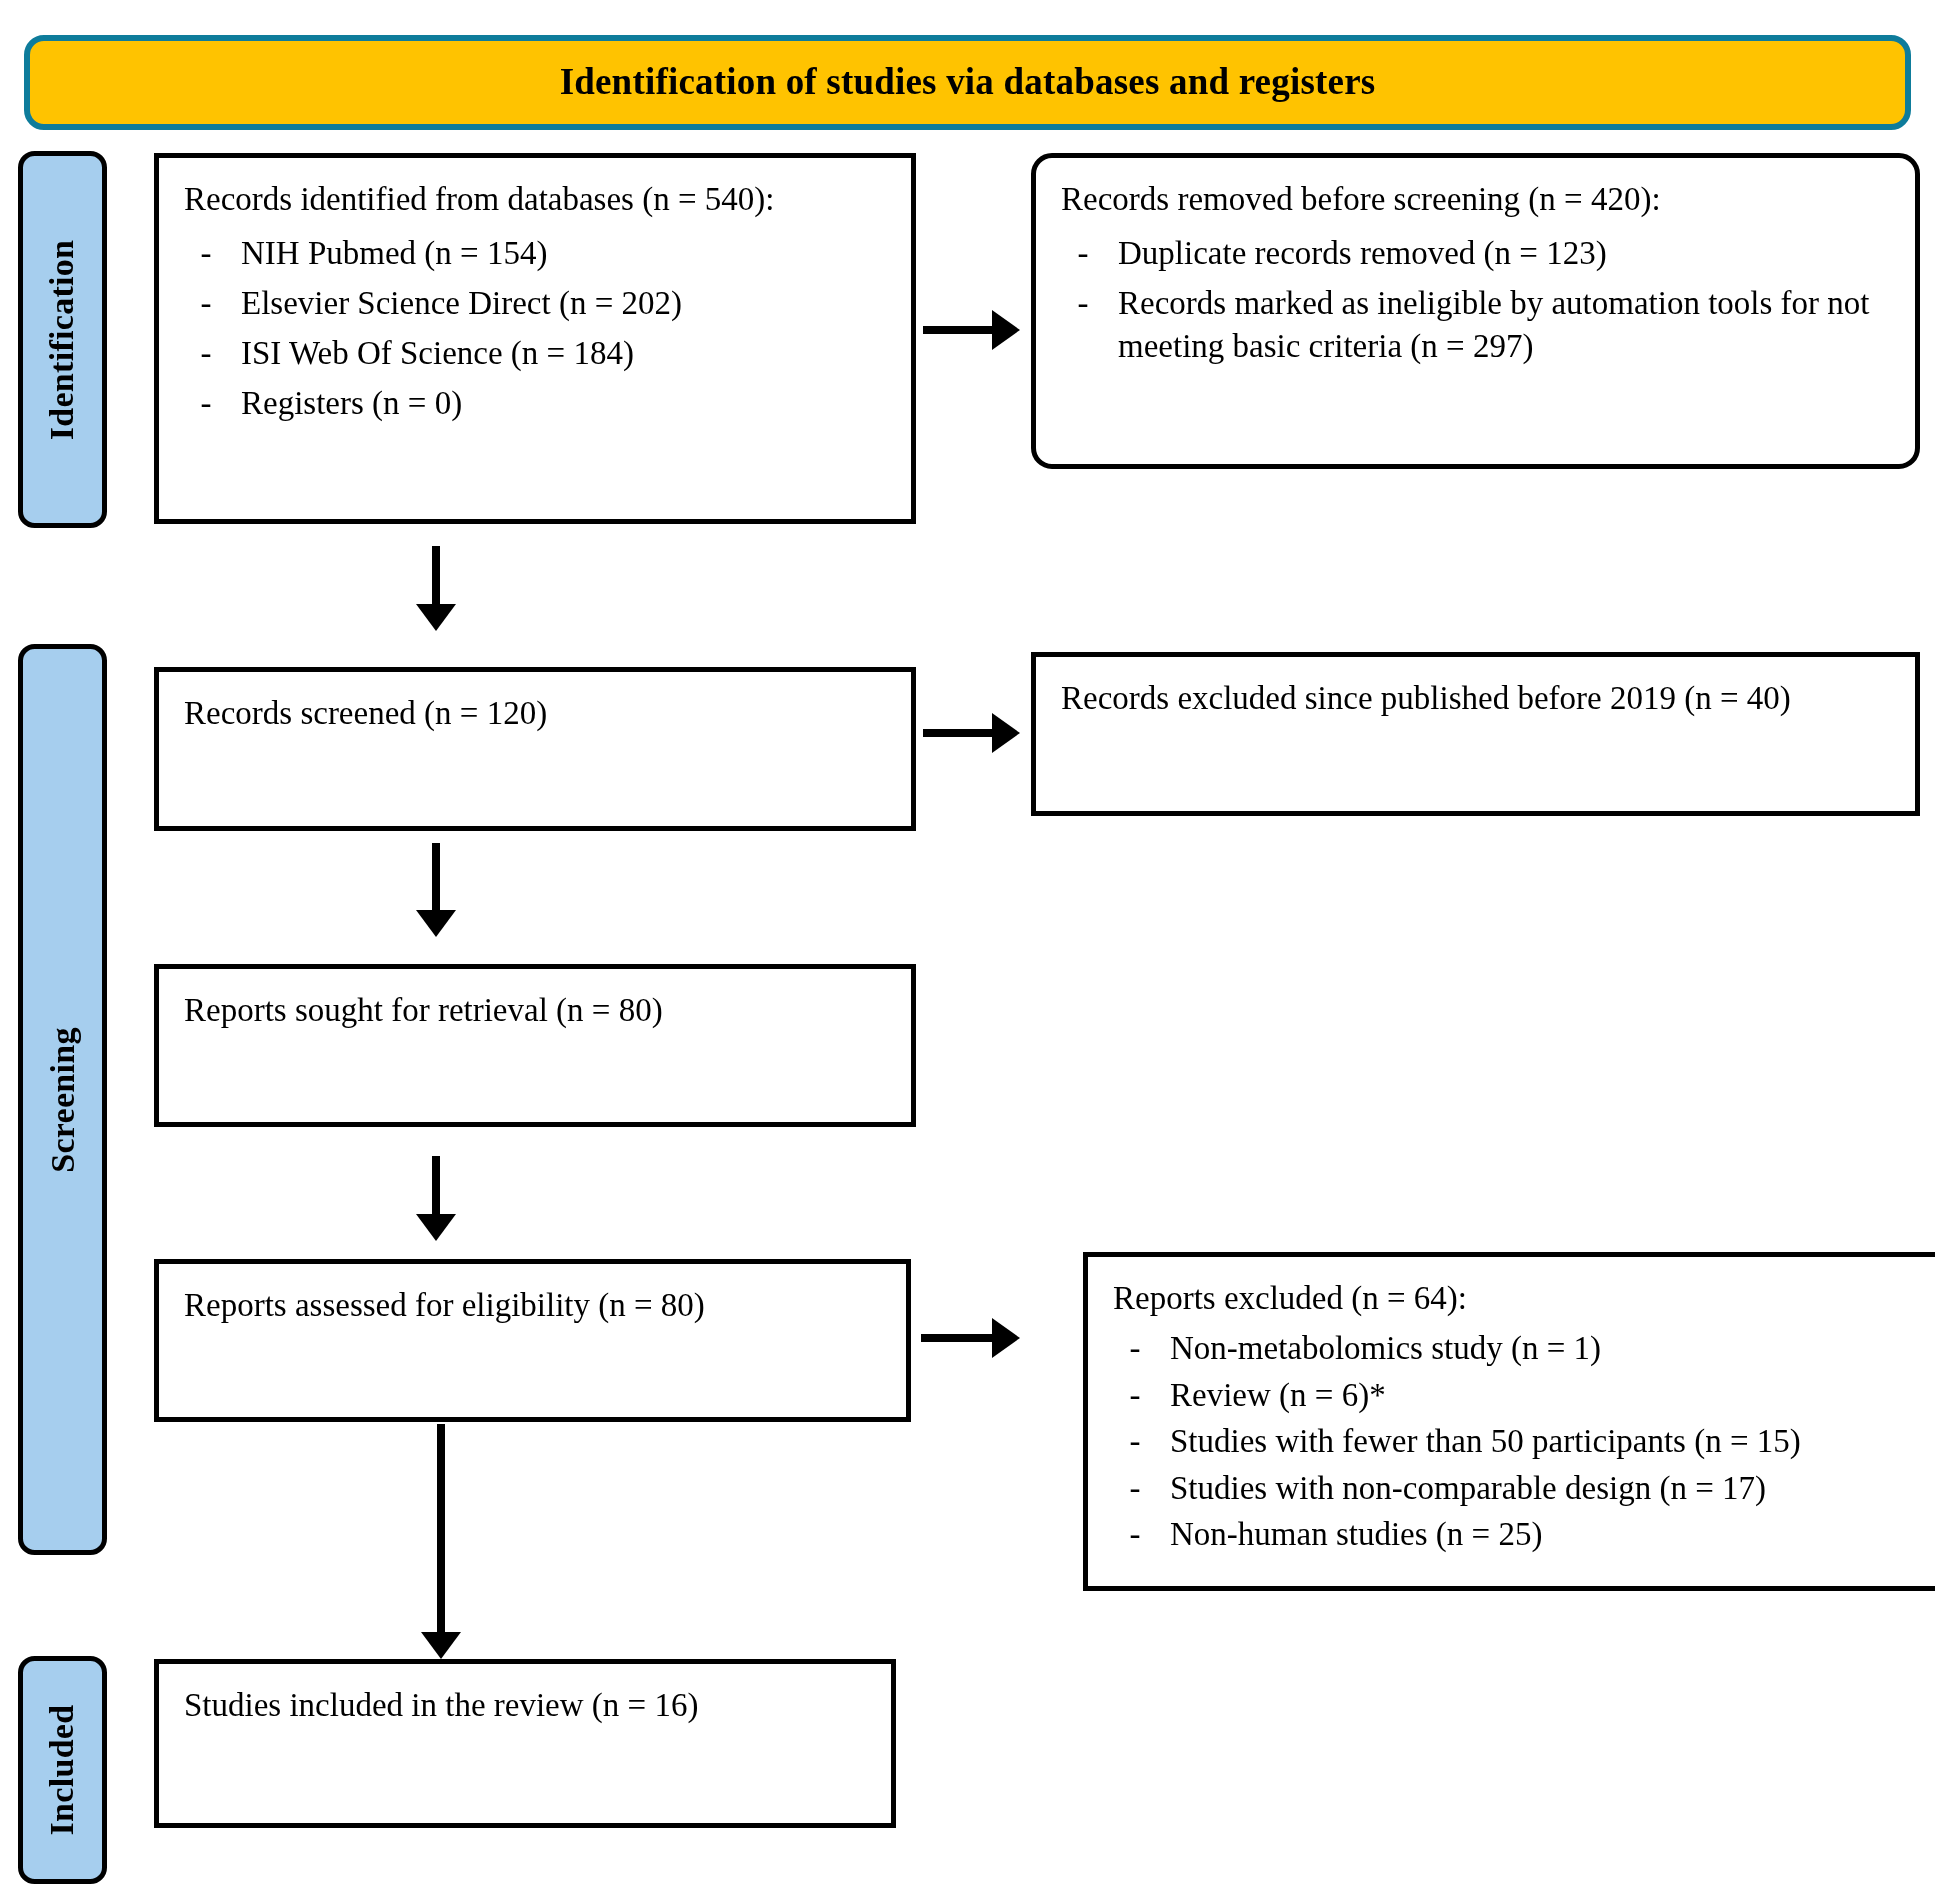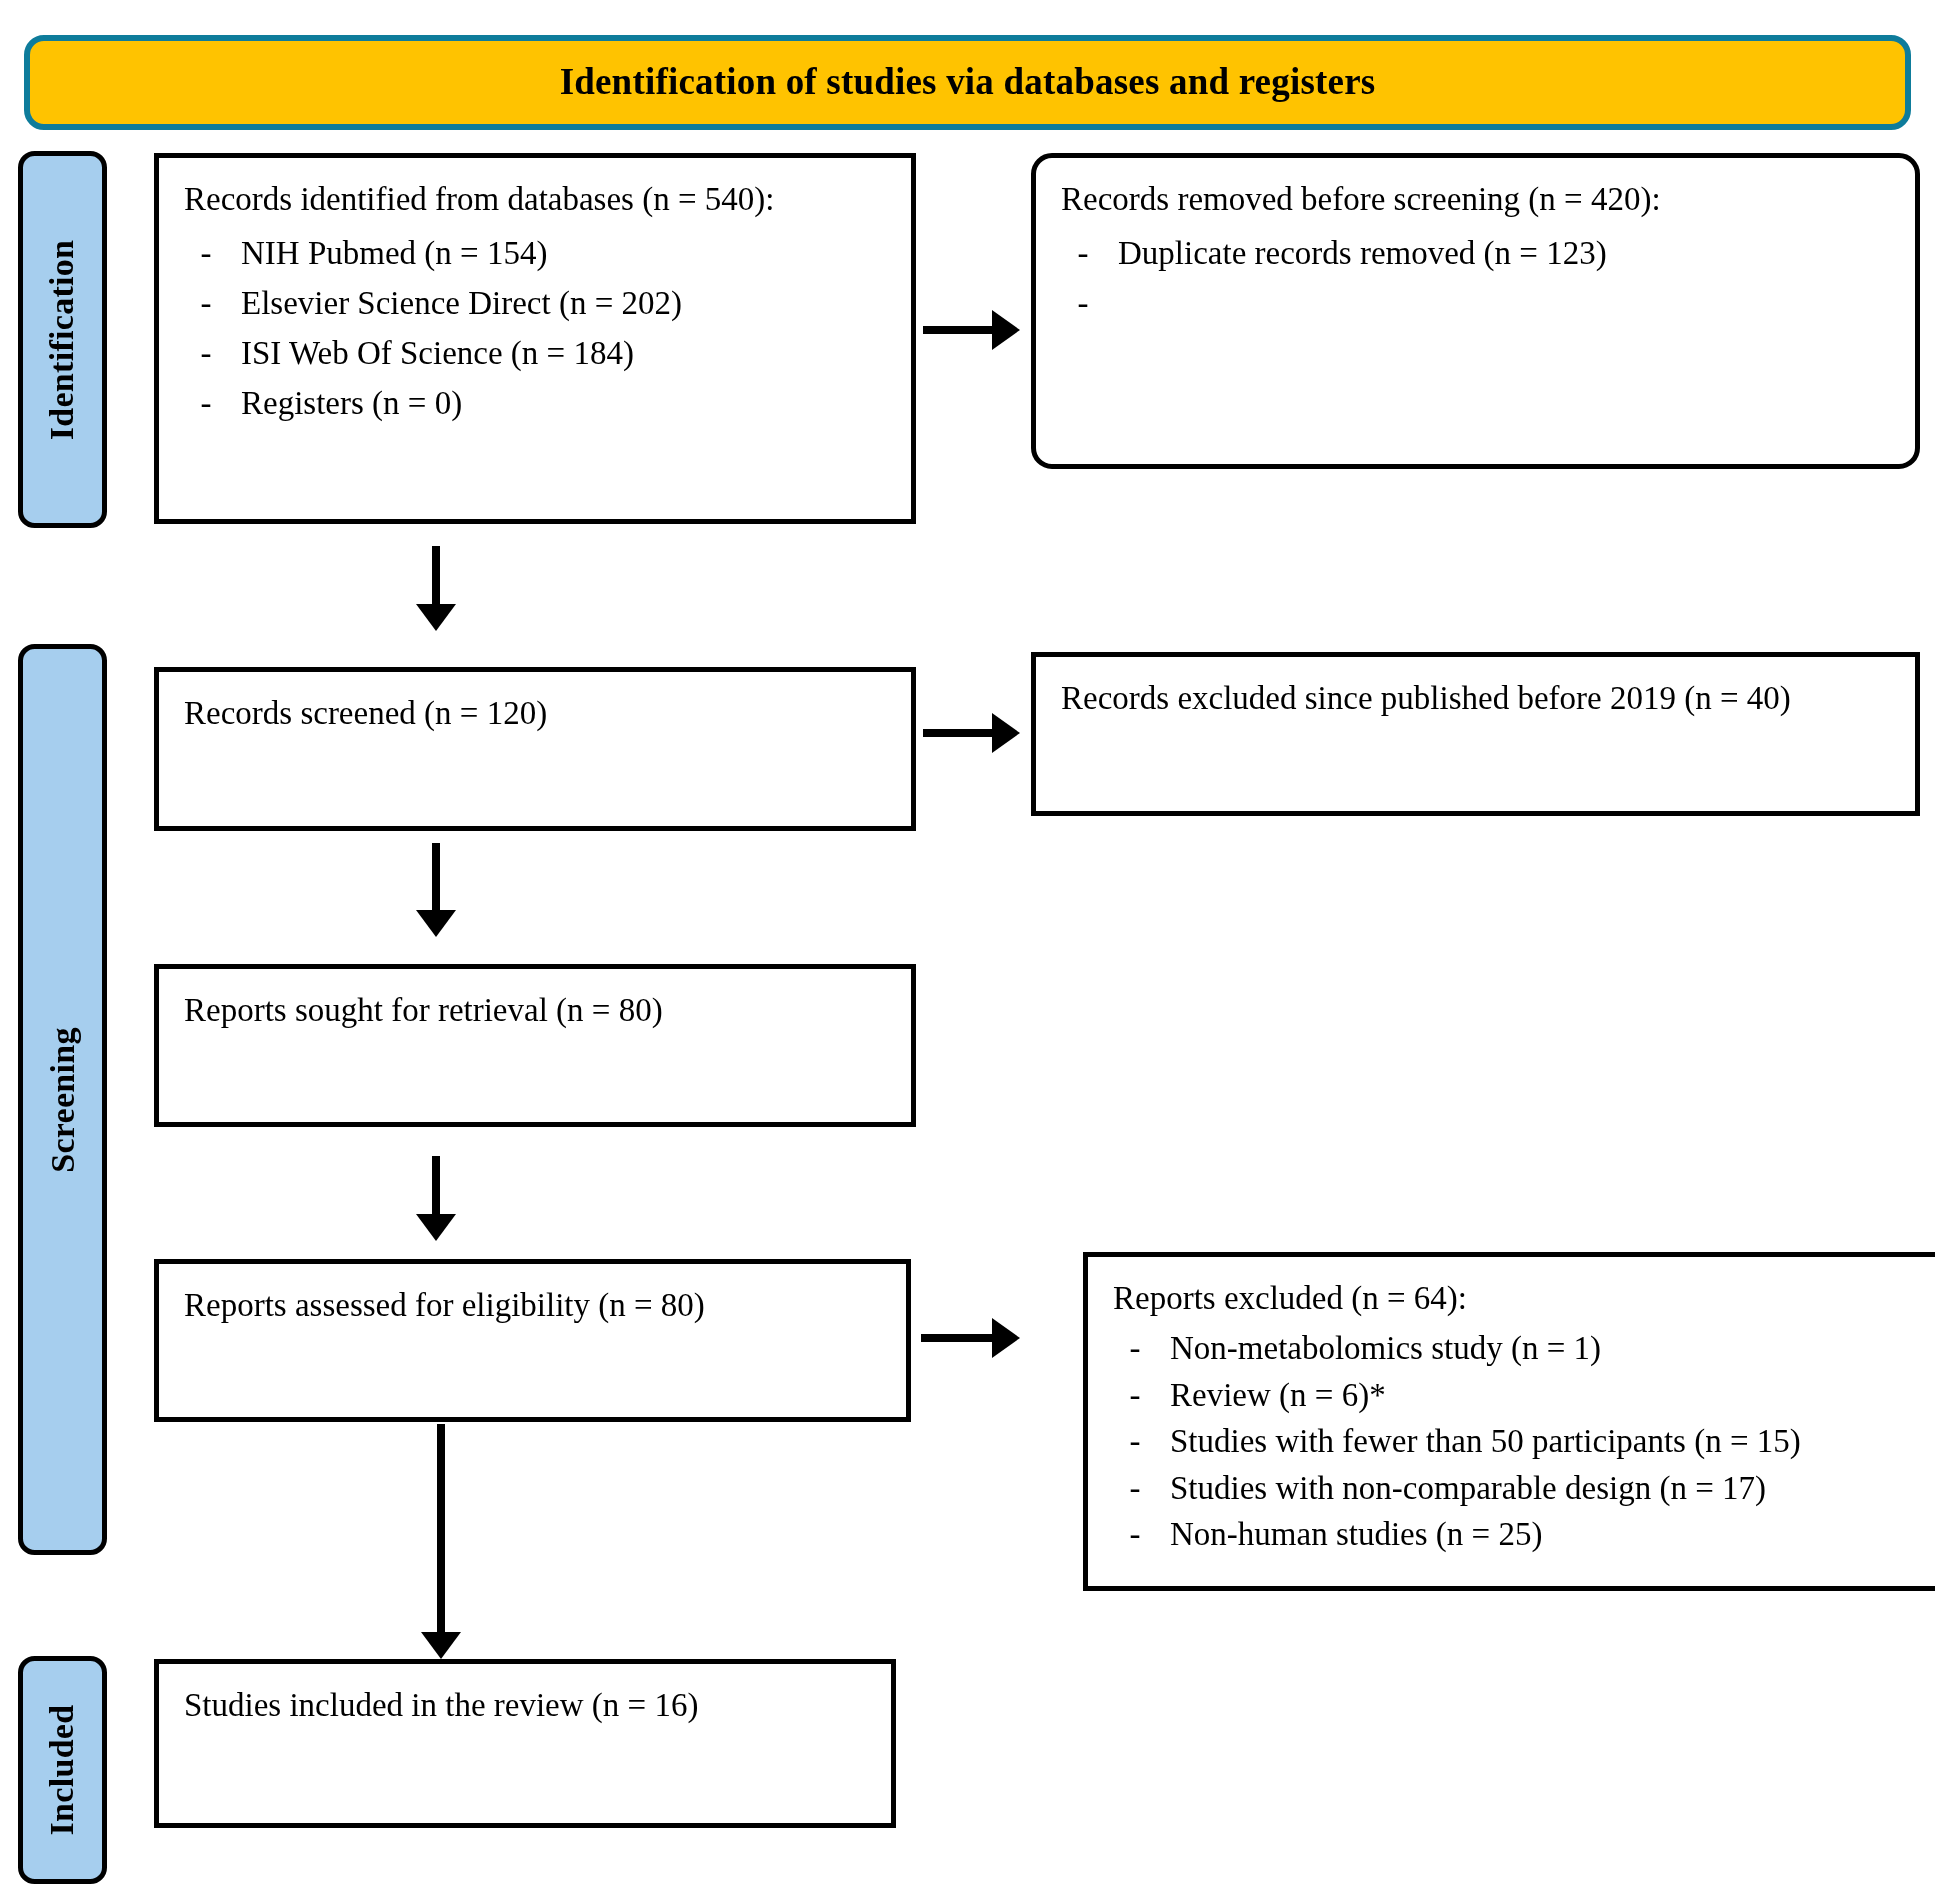--- a/index.html
+++ b/index.html
@@ -197,21 +197,21 @@
       <li><span class="dash">-</span><span>Registers (n = 0)</span></li>
     </ul>
   </div>
 
   <div class="arrow-h" id="arrow-identified-removed"></div>
 
   <div class="flow-box" id="box-removed">
     <div class="box-heading">Records removed before screening (n = 420):</div>
     <ul class="box-list">
       <li><span class="dash">-</span><span>Duplicate records removed (n = 123)</span></li>
-      <li><span class="dash">-</span></li>
+      <li><span class="dash">-</span><span>Records marked as ineligible by automation tools for not meeting basic criteria (n = 297)</span></li>
     </ul>
   </div>
 
   <div class="arrow-v" id="arrow-identified-screened"></div>
 
   <div class="flow-box" id="box-screened">
     <div class="box-heading">Records screened (n = 120)</div>
   </div>
 
   <div class="arrow-h" id="arrow-screened-excluded"></div>

